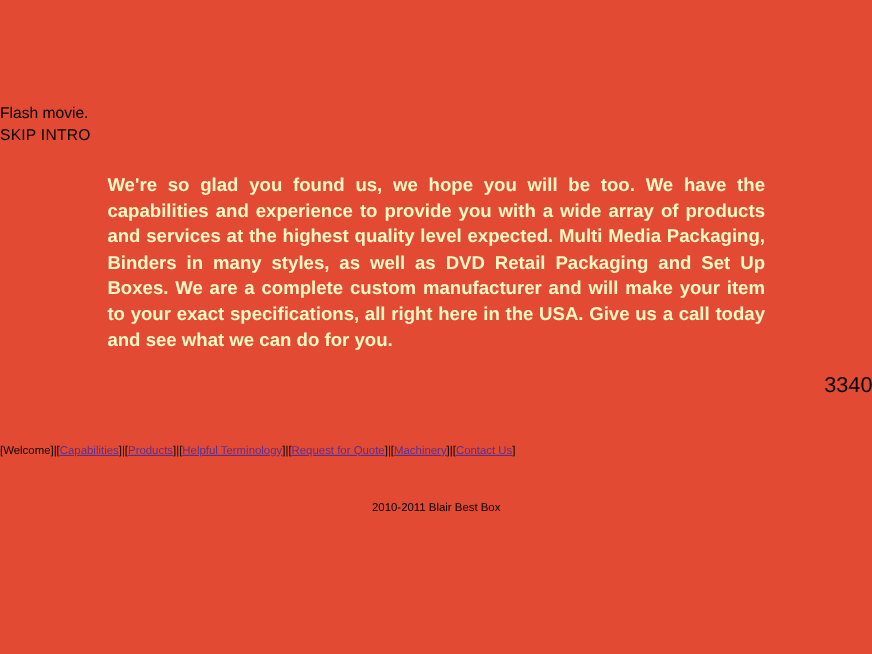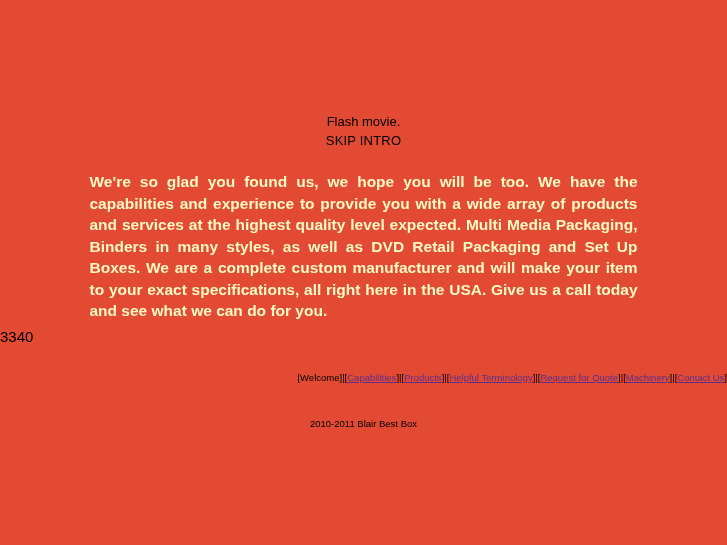--- a/index.html
+++ b/index.html
@@ -13,22 +13,22 @@
     font-family: "Liberation Sans", sans-serif;
     color: #000000;
     overflow: hidden;
   }
   .page {
     width: 727px;
     height: 545px;
     position: relative;
   }
   .flash-area {
-    text-align: center;
-    padding-top: 114px;
+    text-align: left;
+    padding-top: 86px;
   }
   .flash-label {
     font-size: 13px;
     color: #000000;
     line-height: 16px;
   }
   .skip-intro {
     display: inline-block;
     margin-top: 3px;
     font-size: 13px;
@@ -39,28 +39,28 @@
   .intro-copy {
     margin: 22px auto 0 auto;
     width: 548px;
     font-size: 15.5px;
     font-weight: bold;
     line-height: 21.5px;
     text-align: justify;
     color: #fef9c3;
   }
   .counter {
-    margin-top: 6px;
-    text-align: left;
-    font-size: 15px;
+    margin-top: 16px;
+    text-align: right;
+    font-size: 18px;
     color: #000000;
   }
   .navbar {
-    margin-top: 26px;
-    text-align: right;
+    margin-top: 37px;
+    text-align: left;
     font-size: 9.5px;
     color: #000000;
     line-height: 14px;
   }
   .navbar .sep {
     color: #000000;
   }
   .navbar a {
     color: #5b2f8e;
     text-decoration: underline;

